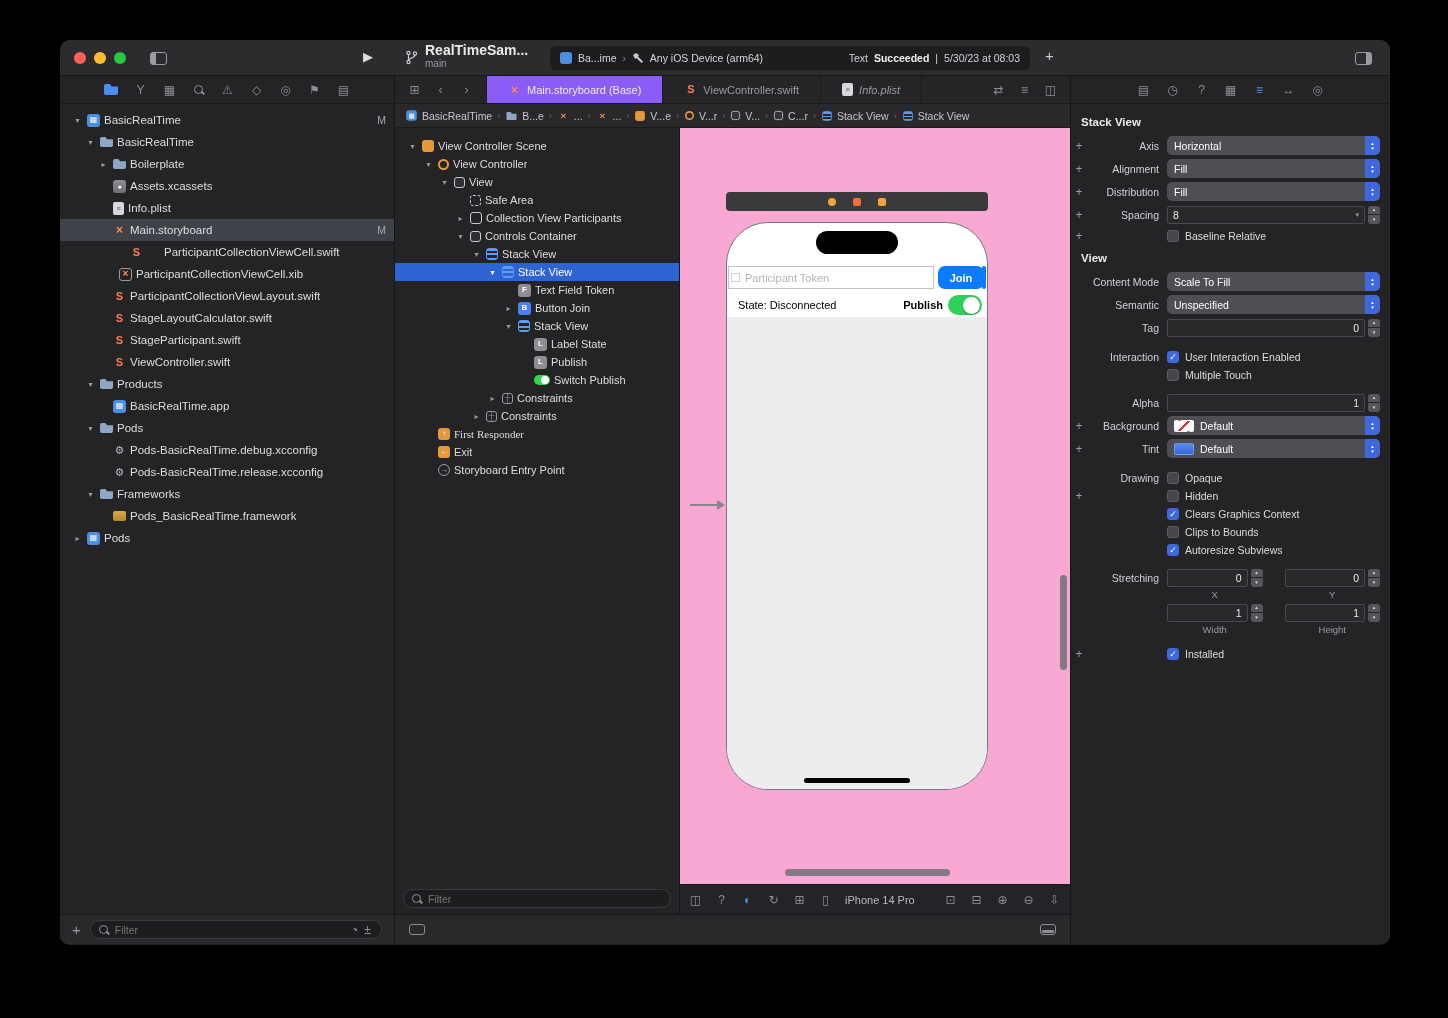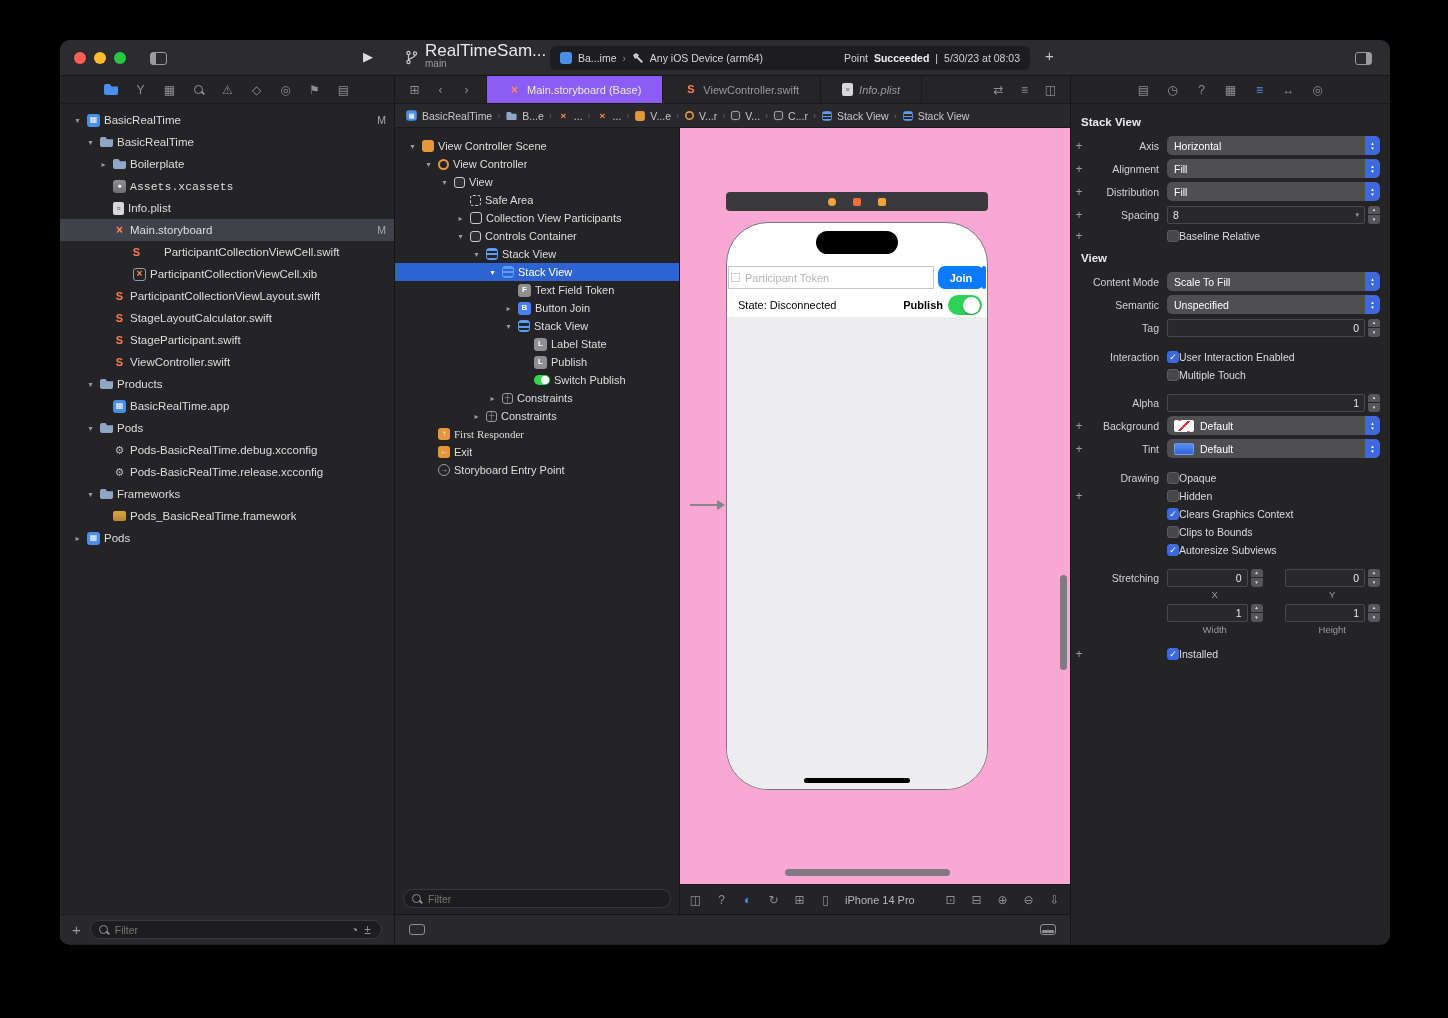--- a/index.html
+++ b/index.html
@@ -13,21 +13,21 @@
 .traffic{position:absolute;left:14px;top:12px;display:flex;gap:8px}
 .tl{width:12px;height:12px;border-radius:50%}
 .tl.red{background:#ff5f57}.tl.yel{background:#febc2e}.tl.grn{background:#28c840}
 .panel-icon{width:17px;height:13px;border:1.5px solid #9a9aa0;border-radius:3px;position:relative;display:inline-block}
 .panel-icon.left::before{content:"";position:absolute;left:0;top:0;bottom:0;width:5px;background:#9a9aa0}
 .panel-icon.right::before{content:"";position:absolute;right:0;top:0;bottom:0;width:5px;background:#9a9aa0}
 .tb-sidebar{position:absolute;left:90px;top:11px}
 .tb-play{position:absolute;left:303px;top:9px;color:#dcdcdf;font-size:13px}
 .tb-project{position:absolute;left:345px;top:4px;display:flex;align-items:center;gap:7px}
 .tb-project .tt{display:flex;flex-direction:column;line-height:13px}
-.tb-ptitle{font-size:17px;font-weight:normal;color:#e9e9eb}
+.tb-ptitle{font-size:14px;font-weight:bold;color:#e9e9eb}
 .tb-branch-name{font-size:10px;color:#9a9aa0}
 .status-pill{position:absolute;left:490px;top:6px;width:480px;height:24px;background:#1d1d20;
   border-radius:6px;display:flex;align-items:center;justify-content:space-between;padding:0 10px;font-size:10.5px}
 .sp-left,.sp-right{display:flex;align-items:center;gap:6px;white-space:nowrap}
 .mini-app{width:12px;height:12px;border-radius:3px;background:#4a8fe2;display:inline-block;flex:none}
 .sp-chev{color:#8e8e93;font-size:10px}
 .sp-right .b{font-weight:bold;color:#f0f0f2}
 .sp-right{color:#d2d2d6}
 .tb-plus{position:absolute;left:985px;top:7px;font-size:15px;color:#c8c8cd}
 .tb-right-toggle{position:absolute;right:18px;top:11px}
@@ -187,21 +187,21 @@
 .combo{flex:1;height:18px;background:#29292c;border:1px solid #48484d;border-radius:2px;display:flex;
   align-items:center;justify-content:space-between;padding:0 5px;color:#e8e8ea}
 .combo .cchev{color:#9a9aa0;font-size:7px}
 .stepper{width:12px;height:18px;margin-left:3px;display:flex;flex-direction:column;flex:none}
 .stepper i{flex:1;background:#55555b;font-style:normal;font-size:4.5px;color:#ddd;display:flex;align-items:center;justify-content:center}
 .stepper i:first-child{border-radius:3px 3px 0 0;margin-bottom:1px}
 .stepper i:last-child{border-radius:0 0 3px 3px}
 .cb{width:12px;height:12px;border-radius:3px;background:#46464b;border:1px solid #5c5c62;flex:none}
 .cb.checked{background:#3e69de;border-color:#3e69de;display:flex;align-items:center;justify-content:center}
 .cb.checked::after{content:"✓";color:#fff;font-size:9px;font-weight:bold}
-.cblabel{color:#dcdcde}
+.cblabel{margin-left:6px;color:#dcdcde}
 .swatch{width:20px;height:12px;border-radius:2px;margin-right:6px;border:1px solid rgba(255,255,255,.25);flex:none}
 .swatch.none{background:#fff;background-image:linear-gradient(135deg,transparent 44%,#e03131 44%,#e03131 56%,transparent 56%)}
 .swatch.tint{background:linear-gradient(#5a8df2,#2f64d8)}
 .pairfields{flex:1;display:flex;gap:22px}
 .fgroup{display:flex;flex:1}
 .fgroup .ifield{flex:1}
 .sublabels .axis-sub{flex:1;text-align:center;color:#9a9aa0;font-size:9.5px}
 .sublabels{margin-top:-3px;margin-bottom:3px;min-height:12px}
 .igap{height:8px}
 </style>
@@ -236,21 +236,21 @@
       <span class="sp-left">
         <span class="mini-app"></span>
         <span>Ba...ime</span>
         <span class="sp-chev">›</span>
         <svg width="12" height="12" viewBox="0 0 12 12">
           <path d="M1 3 L4 1 L7 3 L6 4.5 L11 9.5 L9.5 11 L4.5 6 L3 7 Z" fill="#c8c8cd"></path>
         </svg>
         <span>Any iOS Device (arm64)</span>
       </span>
       <span class="sp-right">
-        <span>Point</span>
+        <span>Text</span>
         <span class="b">Succeeded</span>
         <span>|</span>
         <span>5/30/23 at 08:03</span>
       </span>
     </div>
 
     <span class="tb-plus">+</span>
     <span class="tb-right-toggle"><span class="panel-icon right"></span></span>
   </div>
 
@@ -282,42 +282,42 @@
           <div class="tree-row" style="padding-left: 25px;">
             <span class="chev">▾</span>
             <span class="icon folder-icon"></span>
             <span class="lbl">BasicRealTime</span>
           </div>
           <div class="tree-row" style="padding-left: 38px;">
             <span class="chev">▸</span>
             <span class="icon folder-icon"></span>
             <span class="lbl">Boilerplate</span>
           </div>
-          <div class="tree-row" style="padding-left: 38px; font-family: Liberation Mono, monospace;">
+          <div class="tree-row" style="padding-left: 38px;">
             <span class="chev"></span>
             <span class="icon assets-icon"></span>
             <span class="lbl">Assets.xcassets</span>
           </div>
           <div class="tree-row" style="padding-left: 38px;">
             <span class="chev"></span>
             <span class="icon plist-icon"></span>
             <span class="lbl">Info.plist</span>
           </div>
           <div class="tree-row sel" style="padding-left: 38px;">
             <span class="chev"></span>
             <span class="icon storyboard-icon"></span>
             <span class="lbl">Main.storyboard</span>
             <span class="badge">M</span>
           </div>
           <div class="tree-row" style="padding-left: 38px; gap: 21px;">
             <span class="chev"></span>
             <span class="icon swift-icon"></span>
             <span class="lbl">ParticipantCollectionViewCell.swift</span>
           </div>
-          <div class="tree-row" style="padding-left: 58px;">
+          <div class="tree-row" style="padding-left: 44px;">
             <span class="chev"></span>
             <span class="icon xib-icon"></span>
             <span class="lbl">ParticipantCollectionViewCell.xib</span>
           </div>
           <div class="tree-row" style="padding-left: 38px;">
             <span class="chev"></span>
             <span class="icon swift-icon"></span>
             <span class="lbl">ParticipantCollectionViewLayout.swift</span>
           </div>
           <div class="tree-row" style="padding-left: 38px;">

